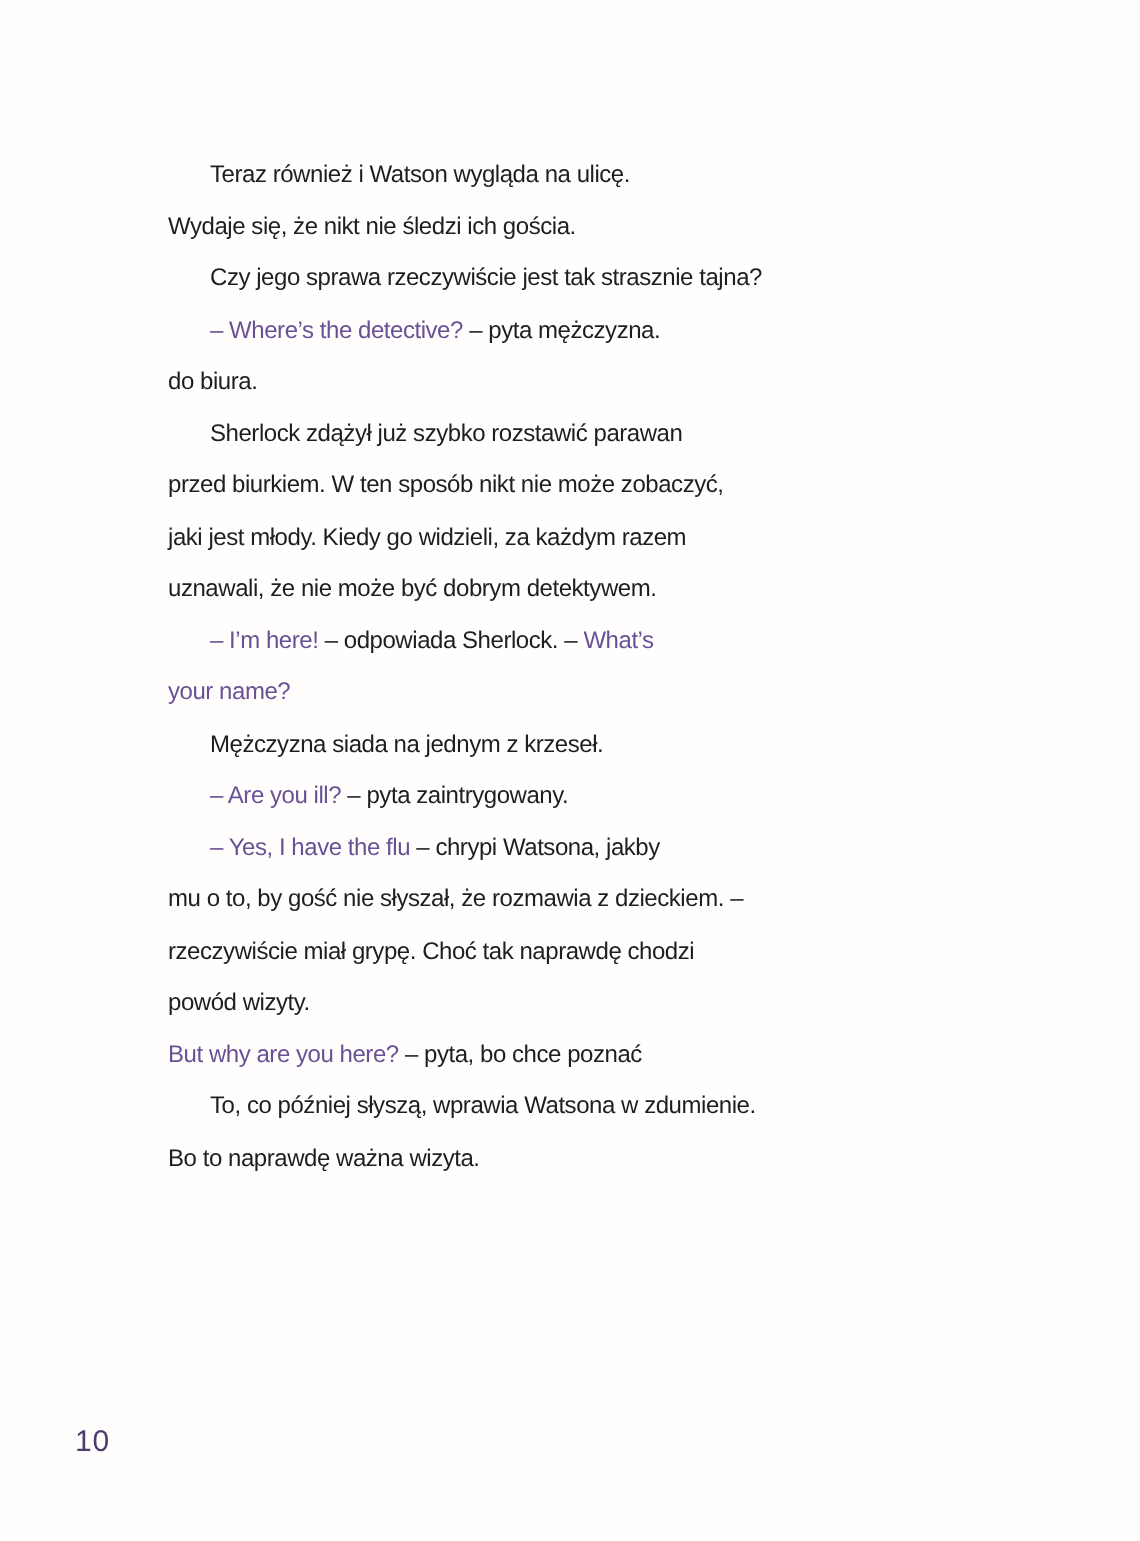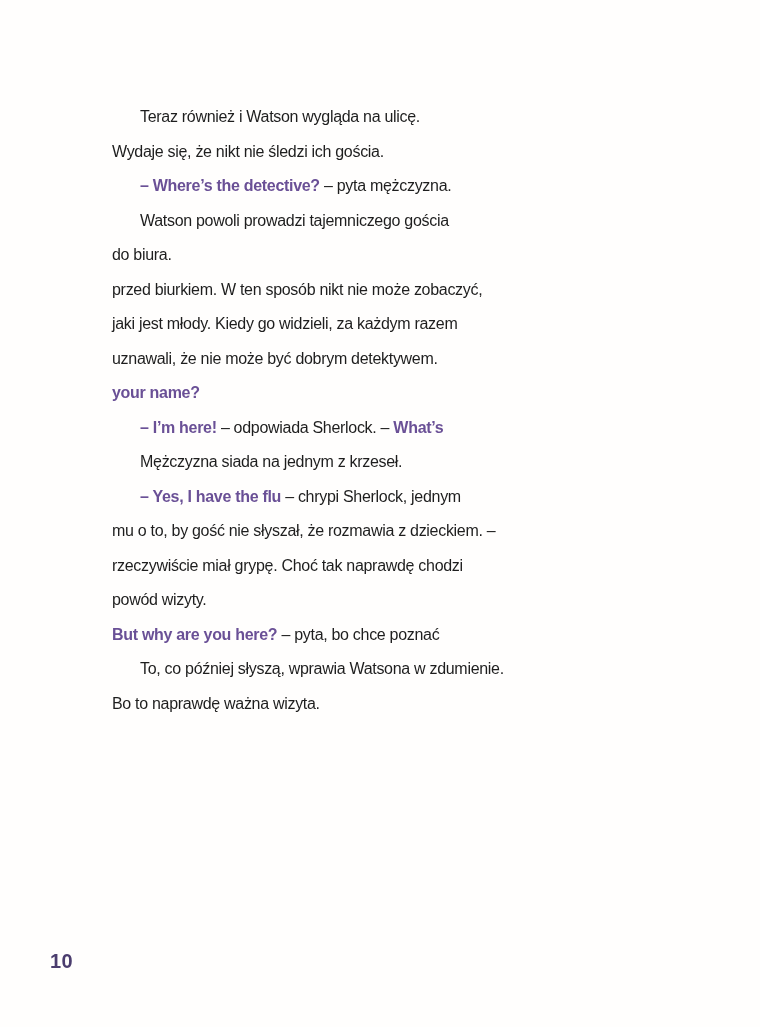--- a/index.html
+++ b/index.html
@@ -31,52 +31,54 @@
     line-height: 34.5px;
     font-size: 16px;
     letter-spacing: -0.3px;
     color: #1e1e1e;
   }
   .line.indent {
     padding-left: 28px;
   }
   .phrase {
     color: #6a5096;
-    font-weight: bold;
+    font-weight: normal;
   }
   .plain {
     color: #1e1e1e;
   }
   .page-number {
     position: absolute;
     left: 50px;
     top: 950px;
     font-size: 20px;
-    font-weight: bold;
+    font-weight: normal;
     color: #4b3d6e;
     letter-spacing: 0.5px;
   }
 </style>
 </head>
 <body>
 
 <div class="page">
   <div class="story">
       <div class="line indent"><span class="plain">Teraz również i Watson wygląda na ulicę.</span></div>
       <div class="line"><span class="plain">Wydaje się, że nikt nie śledzi ich gościa.</span></div>
+      <div class="line indent"><span class="plain">Czy jego sprawa rzeczywiście jest tak strasznie tajna?</span></div>
       <div class="line indent"><span class="phrase">– Where’s the detective?</span><span class="plain"> – pyta mężczyzna.</span></div>
-      <div class="line indent"><span class="plain">Watson powoli prowadzi tajemniczego gościa</span></div>
       <div class="line"><span class="plain">do biura.</span></div>
+      <div class="line indent"><span class="plain">Sherlock zdążył już szybko rozstawić parawan</span></div>
       <div class="line"><span class="plain">przed biurkiem. W ten sposób nikt nie może zobaczyć,</span></div>
       <div class="line"><span class="plain">jaki jest młody. Kiedy go widzieli, za każdym razem</span></div>
       <div class="line"><span class="plain">uznawali, że nie może być dobrym detektywem.</span></div>
+      <div class="line indent"><span class="phrase">– I’m here!</span><span class="plain"> – odpowiada Sherlock. – </span><span class="phrase">What’s</span></div>
       <div class="line"><span class="phrase">your name?</span></div>
-      <div class="line indent"><span class="phrase">– I’m here!</span><span class="plain"> – odpowiada Sherlock. – </span><span class="phrase">What’s</span></div>
       <div class="line indent"><span class="plain">Mężczyzna siada na jednym z krzeseł.</span></div>
-      <div class="line indent"><span class="phrase">– Yes, I have the flu</span><span class="plain"> – chrypi Sherlock, jednym</span></div>
+      <div class="line indent"><span class="phrase">– Are you ill?</span><span class="plain"> – pyta zaintrygowany.</span></div>
+      <div class="line indent"><span class="phrase">– Yes, I have the flu</span><span class="plain"> – chrypi Watsona, jakby</span></div>
       <div class="line"><span class="plain">mu o to, by gość nie słyszał, że rozmawia z dzieckiem. –</span></div>
       <div class="line"><span class="plain">rzeczywiście miał grypę. Choć tak naprawdę chodzi</span></div>
       <div class="line"><span class="plain">powód wizyty.</span></div>
       <div class="line"><span class="phrase">But why are you here?</span><span class="plain"> – pyta, bo chce poznać</span></div>
       <div class="line indent"><span class="plain">To, co później słyszą, wprawia Watsona w zdumienie.</span></div>
       <div class="line"><span class="plain">Bo to naprawdę ważna wizyta.</span></div>
     </div>
   <div class="page-number">10</div>
 </div>
 

